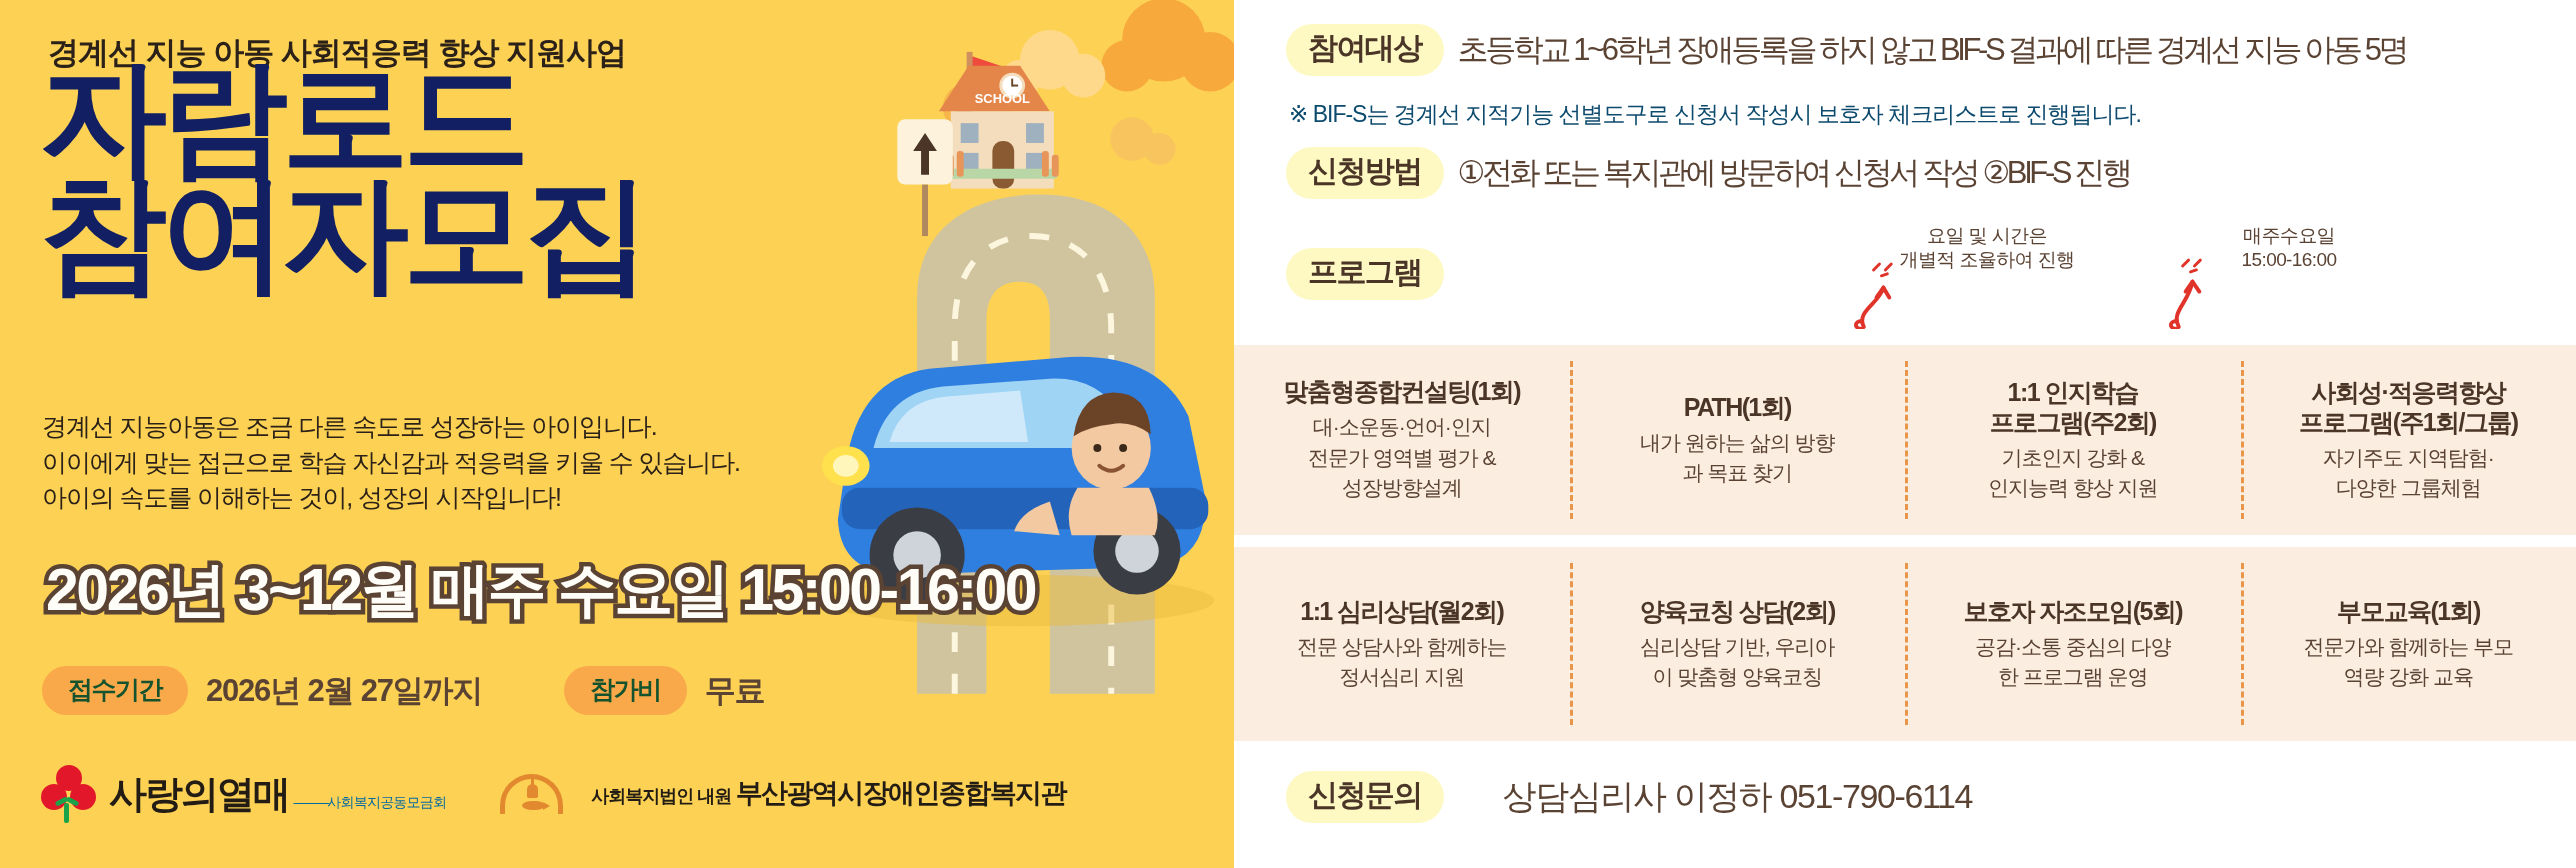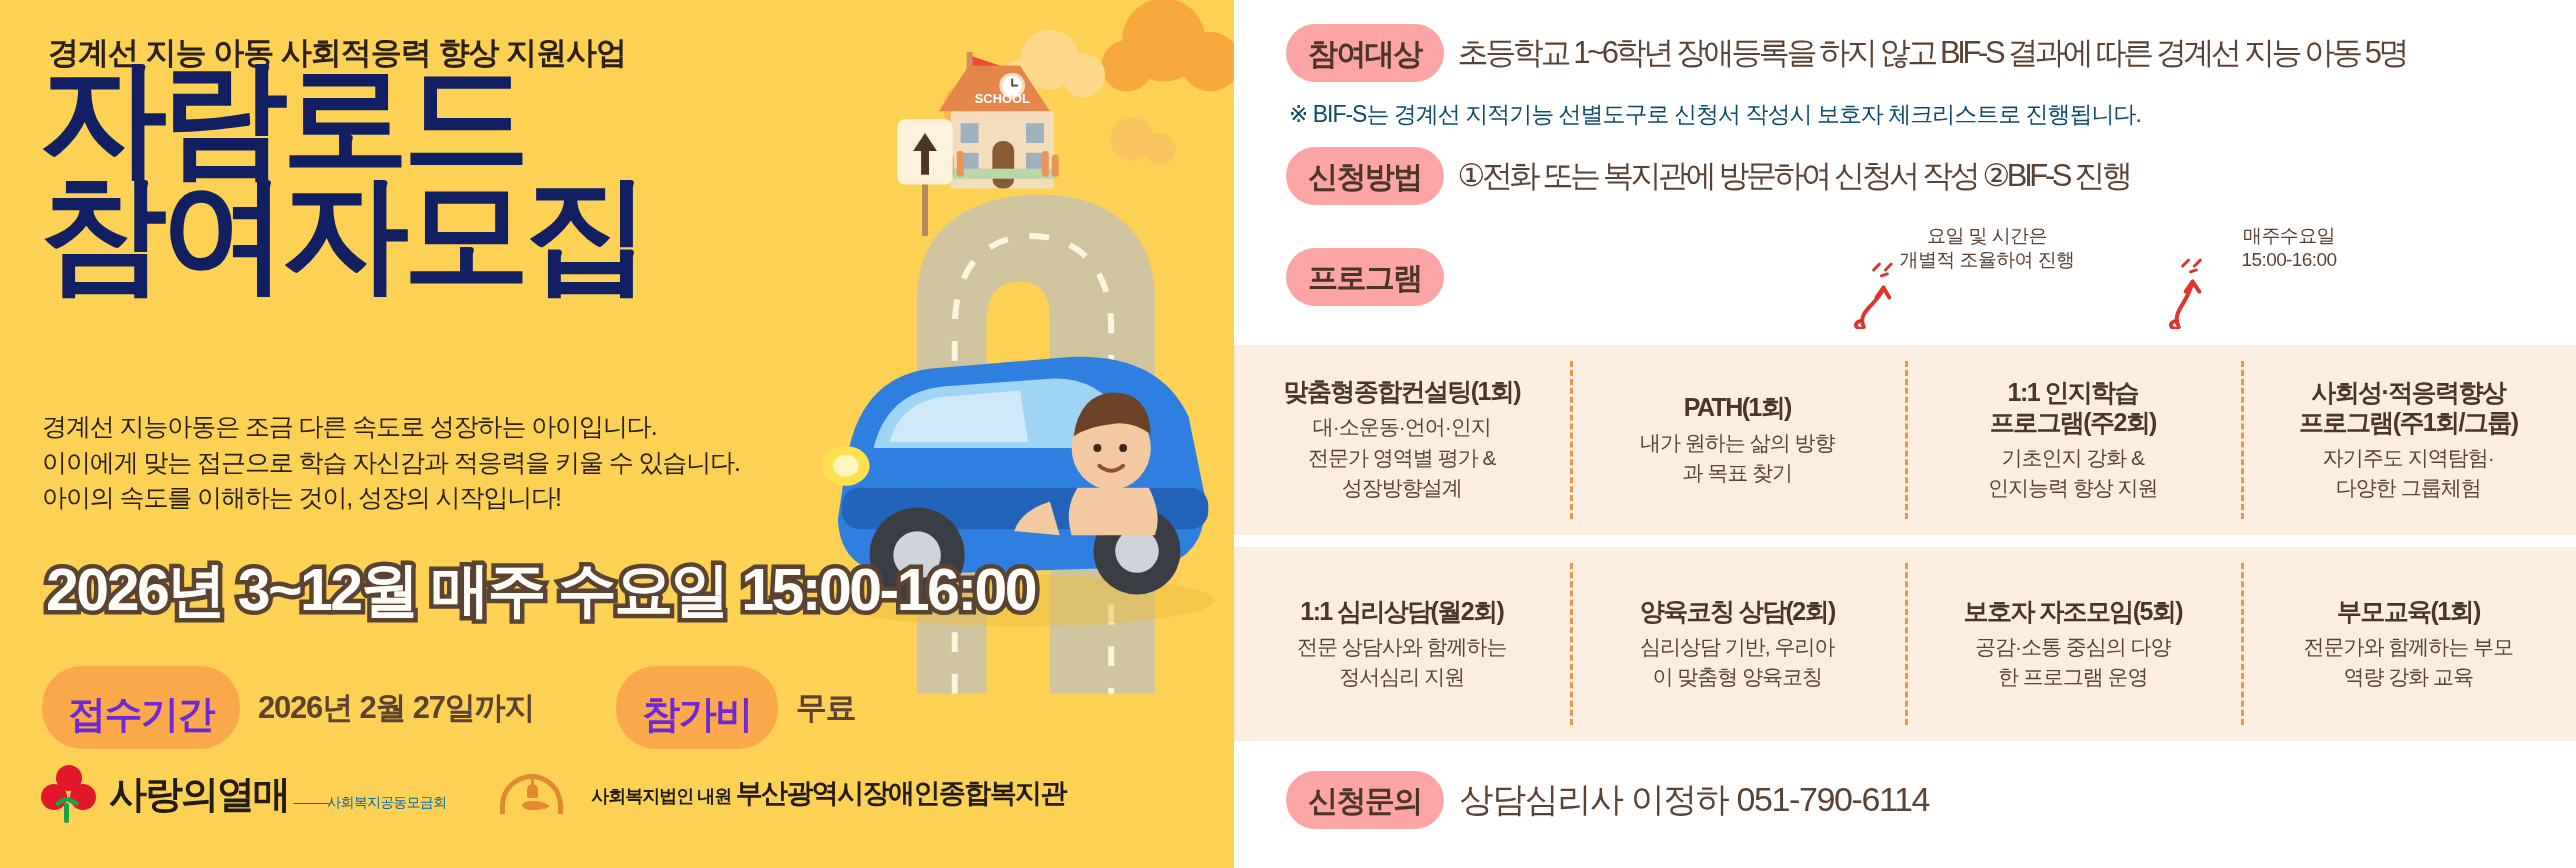--- a/index.html
+++ b/index.html
@@ -37,23 +37,23 @@
     font-size:59px; font-weight:bold; color:#fffdf7;
     letter-spacing:-2.5px; white-space:nowrap;
     -webkit-text-stroke:9px #5b4334;
     paint-order:stroke fill;
   }
   .badge-row {
     position:absolute; left:42px; top:666px;
     display:flex; align-items:center; gap:18px; white-space:nowrap;
   }
   .pill {
-    display:inline-block; background:#f9a94a; color:#6d28d9;
-    border-radius:40px; padding:23px 26px 9px 26px;
-    font-size:38px; font-weight:bold; letter-spacing:-1.5px;
+    display:inline-block; background:#f9a94a; color:#14532d;
+    border-radius:40px; padding:7px 26px 9px 26px;
+    font-size:25px; font-weight:bold; letter-spacing:-1.5px;
   }
   .pill-value {
     font-size:31px; color:#5b4334; font-weight:bold;
     letter-spacing:-1.2px;
   }
   .gap-lg { width:46px; display:inline-block; }
 
   
   .logos { position:absolute; left:40px; top:765px; display:flex; align-items:center; gap:54px; }
   .logo-fruit { display:flex; align-items:center; gap:12px; }
@@ -103,22 +103,22 @@
   .welfare-text .sub { font-size:18px; font-weight:bold; color:#231c14; letter-spacing:-1px; }
   .welfare-text .main { font-size:27px; font-weight:bold; color:#231c14; letter-spacing:-1.6px; line-height:1.1; }
 
   
   .illus { position:absolute; right:-4px; top:0; width:515px; height:694px; pointer-events:none; }
 
   
   .right-panel { position:relative; flex:1 1 auto; height:869px; background:#fff; }
   .info-row { position:absolute; display:flex; align-items:center; gap:14px; white-space:nowrap; }
   .r-pill {
-    background:#fca5a5; color:#4a3526; border-radius:30px;
-    padding:10px 22px 7px 22px; font-size:30px; font-weight:bold; letter-spacing:-1.6px;
+    background:#fef9c3; color:#4a3526; border-radius:30px;
+    padding:4px 22px 7px 22px; font-size:30px; font-weight:bold; letter-spacing:-1.6px;
   }
   .r-val { font-size:31px; font-weight:normal; color:#5b4334; letter-spacing:-2.6px; }
   .r-val.tight { letter-spacing:-3.4px; }
   .note {
     position:absolute; font-size:23px; color:#0c4a6e; letter-spacing:-1px; white-space:nowrap;
   }
   .callout {
     position:absolute; text-align:center; font-size:19px; line-height:1.25;
     color:#5b4334; letter-spacing:-0.6px; white-space:nowrap;
   }
@@ -130,21 +130,21 @@
     position:relative; padding:12px 10px; text-align:center;
     display:flex; flex-direction:column; justify-content:center; align-items:center;
   }
   .prog-cell + .prog-cell:before {
     content:""; position:absolute; left:0; top:16px; bottom:16px;
     border-left:3px dashed #e8964a;
   }
   .prog-title { font-size:25px; font-weight:bold; color:#4a3526; letter-spacing:-1.6px; line-height:1.2; }
   .prog-desc { font-size:21px; color:#5b4334; letter-spacing:-1px; line-height:1.45; margin-top:6px; }
   .contact-row { position:absolute; left:52px; top:771px; display:flex; align-items:center; gap:16px; }
-  .contact-val { font-size:34px; color:#5b4334; letter-spacing:-1.4px; }
+  .contact-val { font-size:34px; color:#5b4334; letter-spacing:-1.4px;margin-left:43px; }
 </style>
 </head>
 <body>
 
 <div class="poster">
 
   <div class="left-panel">
 
     <svg class="illus" viewBox="0 0 520 700">
 

